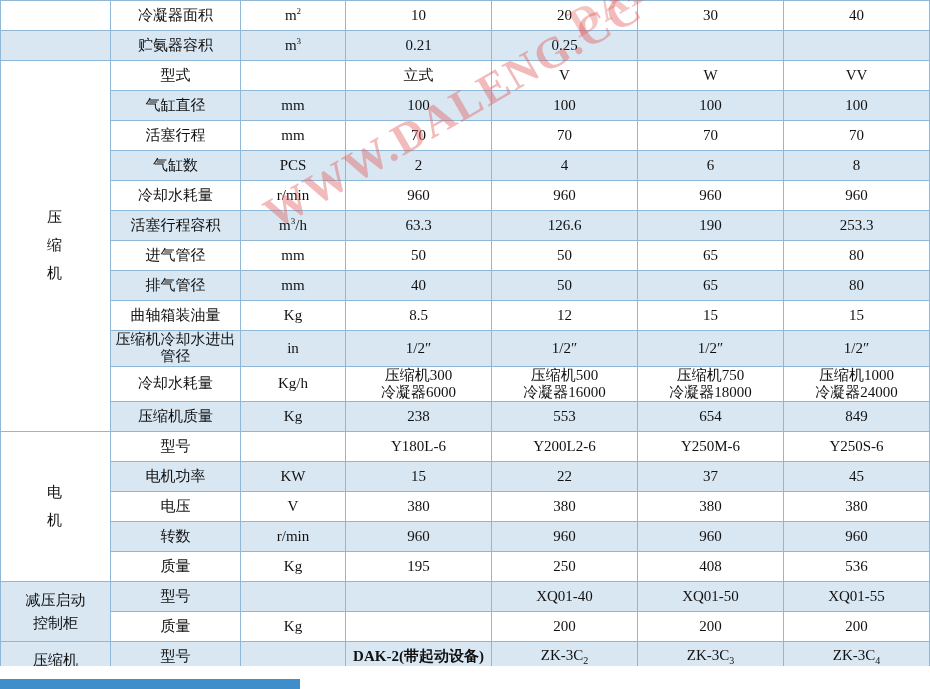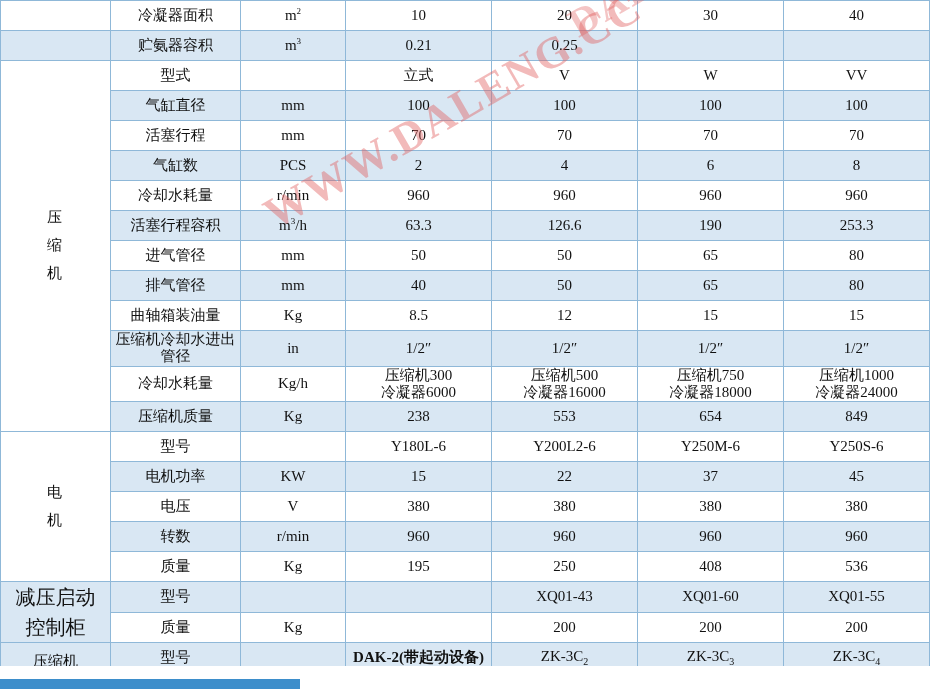--- a/index.html
+++ b/index.html
@@ -342,29 +342,29 @@
       <tr class="plain">
         <td class="item">质量</td>
         <td class="unit">Kg</td>
         <td>195</td>
         <td>250</td>
         <td>408</td>
         <td>536</td>
       </tr>
 
       <tr class="shade">
-        <td class="group" rowspan="2" style="font-size:20px;letter-spacing:0;">
+        <td class="group" rowspan="2" style="font-size:15px;letter-spacing:0;">
           <span class="gl" style="line-height:1.5">减压启动</span>
           <span class="gl" style="line-height:1.5">控制柜</span>
         </td>
         <td class="item">型号</td>
         <td class="unit"></td>
         <td></td>
-        <td>XQ01-43</td>
-        <td>XQ01-60</td>
+        <td>XQ01-40</td>
+        <td>XQ01-50</td>
         <td>XQ01-55</td>
       </tr>
 
       <tr class="plain">
         <td class="item">质量</td>
         <td class="unit">Kg</td>
         <td></td>
         <td>200</td>
         <td>200</td>
         <td>200</td>

